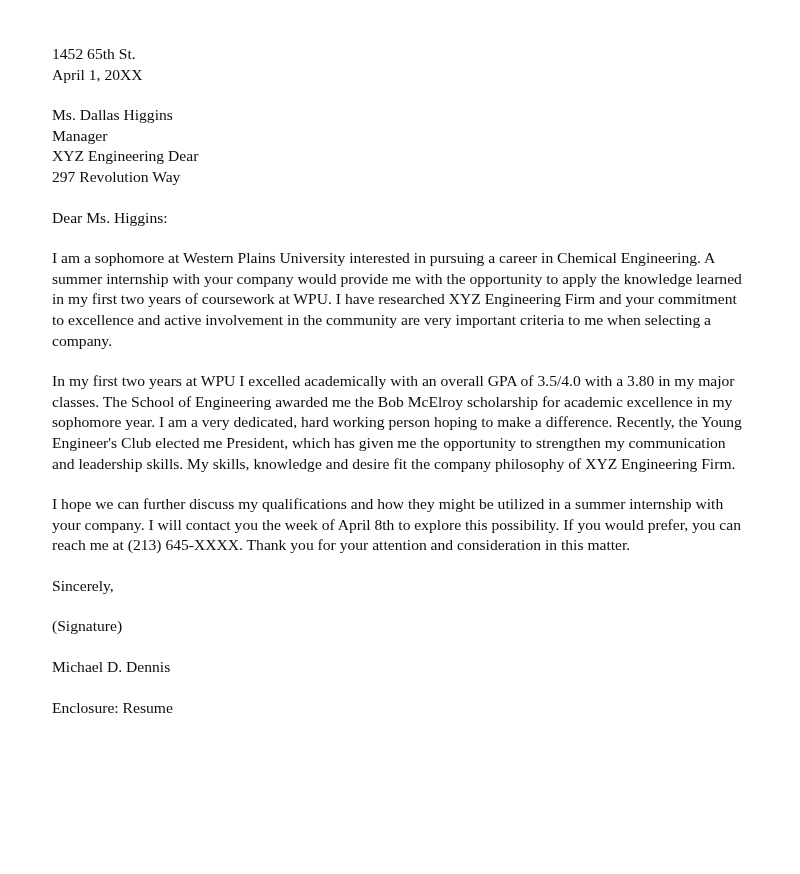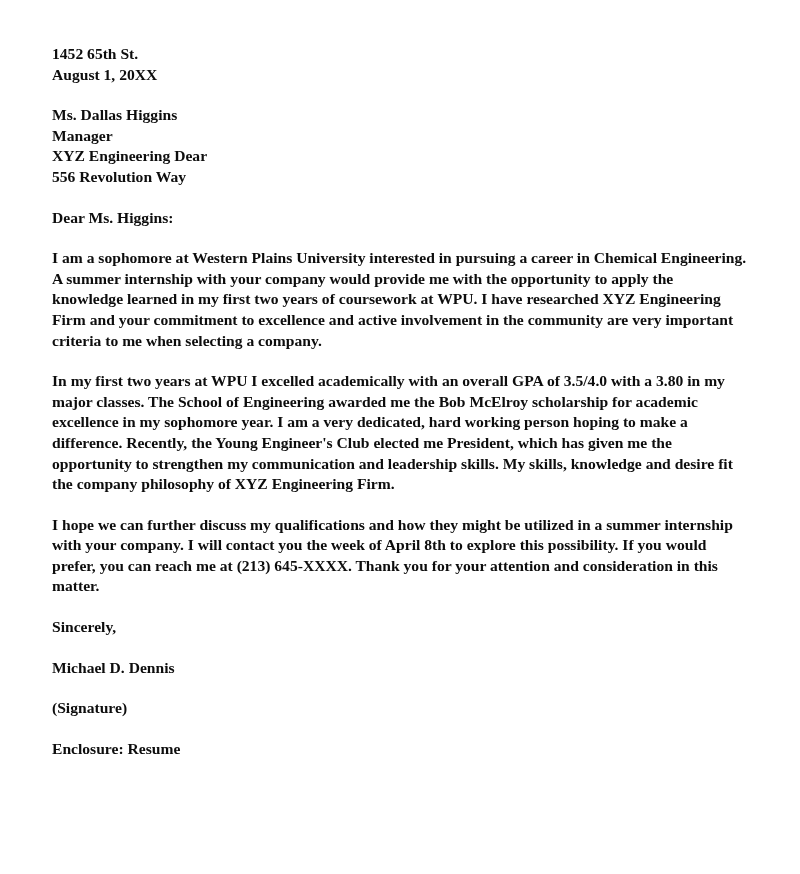--- a/index.html
+++ b/index.html
@@ -14,21 +14,20 @@
     color: #0d0d0d;
     -webkit-font-smoothing: antialiased;
   }
   .page {
     position: relative;
     width: 636px;
     height: 874px;
     background: #ffffff;
     box-sizing: border-box;
     padding: 44px 45px 0 52px;
-    font-weight: bold;
   }
   .letter {
     width: 703px;
     font-size: 15.6px;
     line-height: 20.6px;
   }
   .block {
     margin: 0 0 20px 0;
   }
   .block:last-child {
@@ -51,39 +50,39 @@
   }
 </style>
 </head>
 <body>
 
 <div class="page">
   <div class="letter">
 
     <div class="block">
       <span class="line">1452 65th St.</span>
-      <span class="line">August 1, 20XX</span>
+      <span class="line">April 1, 20XX</span>
     </div>
 
     <div class="block">
       <span class="line">Ms. Dallas Higgins</span>
       <span class="line">Manager</span>
       <span class="line">XYZ Engineering Dear</span>
-      <span class="line">556 Revolution Way</span>
+      <span class="line">297 Revolution Way</span>
     </div>
 
     <p class="para">Dear Ms. Higgins:</p>
 
     <p class="para">I am a sophomore at Western Plains University interested in pursuing a career in Chemical Engineering. A summer internship with your company would provide me with the opportunity to apply the knowledge learned in my first two years of coursework at WPU. I have researched XYZ Engineering Firm and your commitment to excellence and active involvement in the community are very important criteria to me when selecting a company.</p>
 
     <p class="para">In my first two years at WPU I excelled academically with an overall GPA of 3.5/4.0 with a 3.80 in my major classes. The School of Engineering awarded me the Bob McElroy scholarship for academic excellence in my sophomore year. I am a very dedicated, hard working person hoping to make a difference. Recently, the Young Engineer's Club elected me President, which has given me the opportunity to strengthen my communication and leadership skills. My skills, knowledge and desire fit the company philosophy of XYZ Engineering Firm.</p>
 
     <p class="para">I hope we can further discuss my qualifications and how they might be utilized in a summer internship with your company. I will contact you the week of April 8th to explore this possibility. If you would prefer, you can reach me at (213) 645-XXXX. Thank you for your attention and consideration in this matter.</p>
 
     <div>
       <p class="sig-line">Sincerely,</p>
+      <p class="sig-line">(Signature)</p>
       <p class="sig-line">Michael D. Dennis</p>
-      <p class="sig-line">(Signature)</p>
       <p class="sig-line">Enclosure: Resume</p>
     </div>
 
   </div>
 </div>
 
 </body></html>

